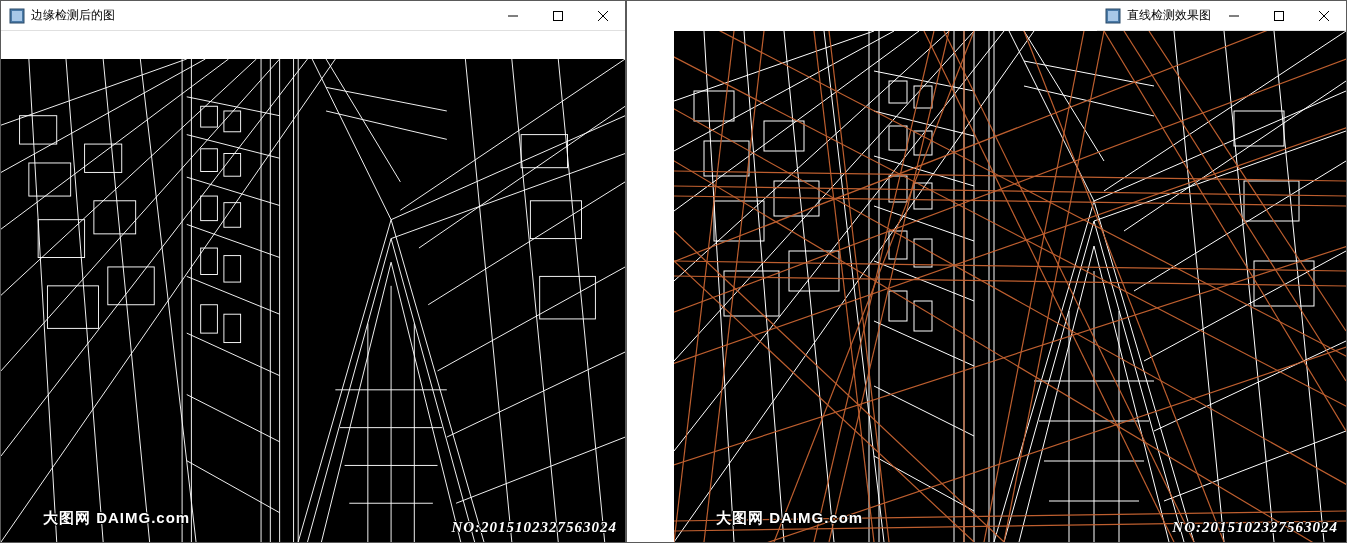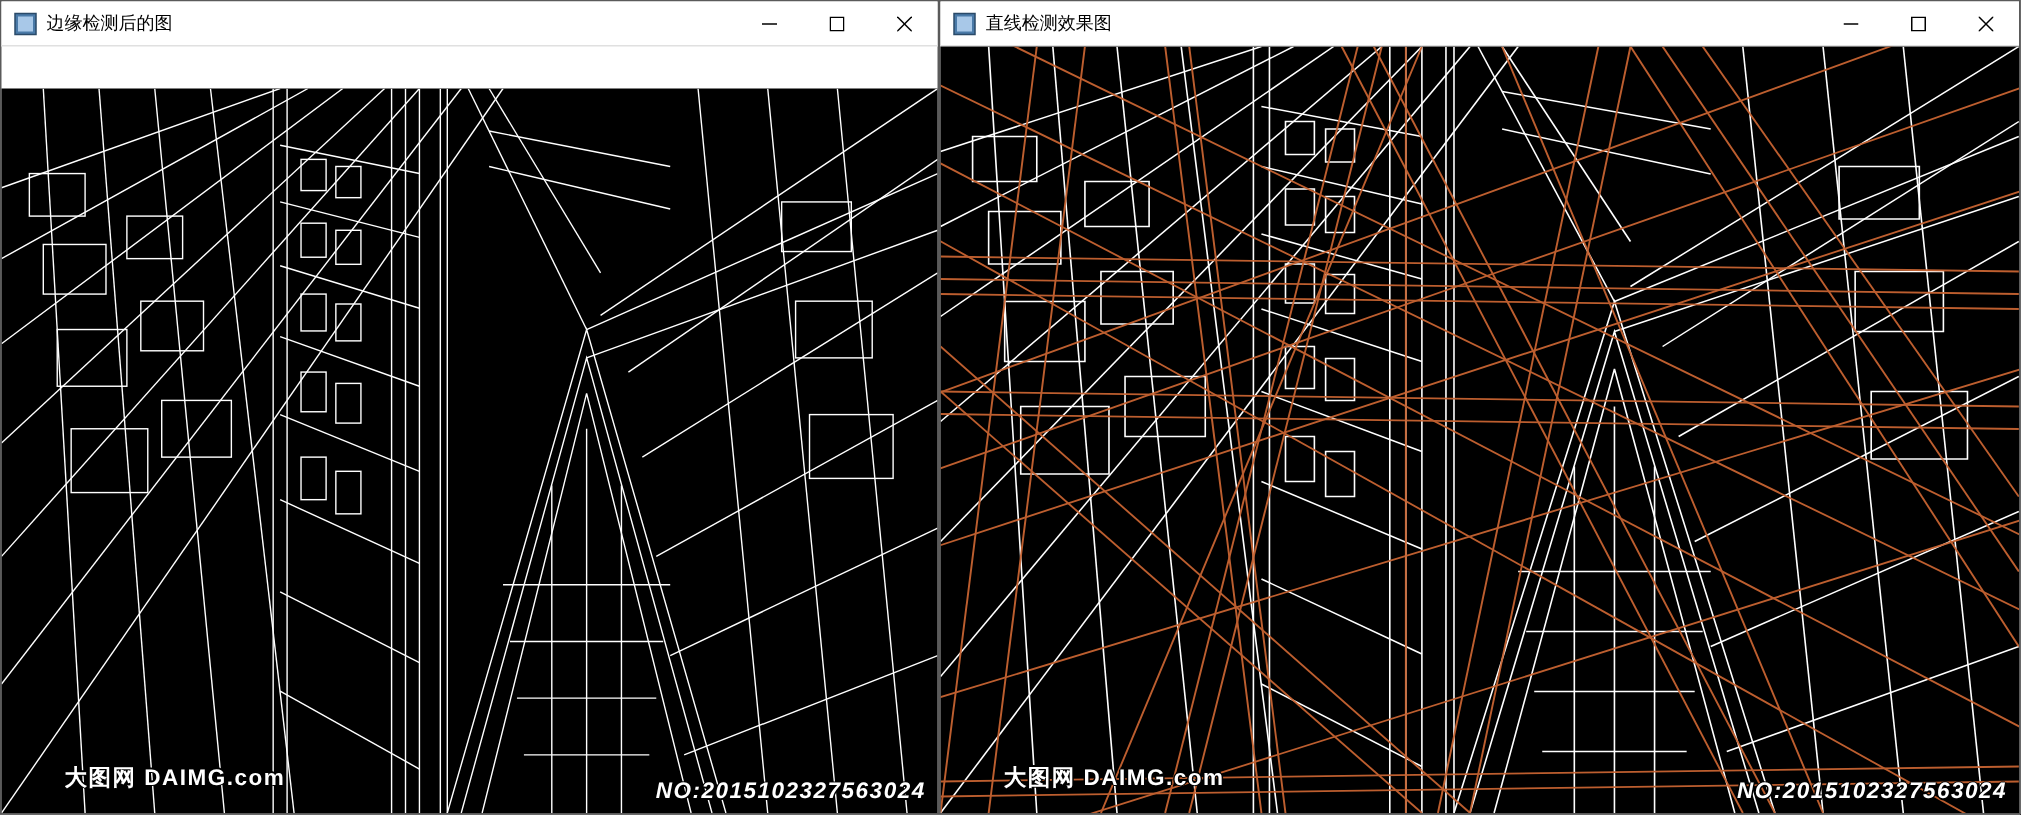--- a/index.html
+++ b/index.html
@@ -12,21 +12,21 @@
       display: flex;
       overflow: hidden;
     }
     .window {
       display: flex;
       flex-direction: column;
       background: #fff;
       border: 1px solid #5a5a5a;
     }
     .window.left { width: 674px; height: 543px; gap: 28px; }
-    .window.right { width: 776px; height: 543px; }
+    .window.right { width: 776px; height: 543px; align-items: flex-end; }
     .titlebar {
       height: 30px;
       background: #ffffff;
       display: flex;
       align-items: center;
       padding: 0 0 0 8px;
       border-bottom: 1px solid #e0e0e0;
     }
     .app-icon {
       width: 16px;
@@ -78,21 +78,21 @@
       font-size: 15px;
       font-weight: bold;
       letter-spacing: 1px;
       text-shadow: 1px 0 0 #000, -1px 0 0 #000, 0 1px 0 #000, 0 -1px 0 #000;
     }
     .serial {
       position: absolute;
       right: 8px;
       bottom: 6px;
       color: #fff;
-      font-family: Liberation Sans, sans-serif;
+      font-family: Liberation Serif, serif;
       font-size: 15px;
       font-style: italic;
       font-weight: bold;
       letter-spacing: 1px;
       text-shadow: 1px 0 0 #000, -1px 0 0 #000, 0 1px 0 #000, 0 -1px 0 #000;
     }
   </style>
 </head>
 <body>
 

